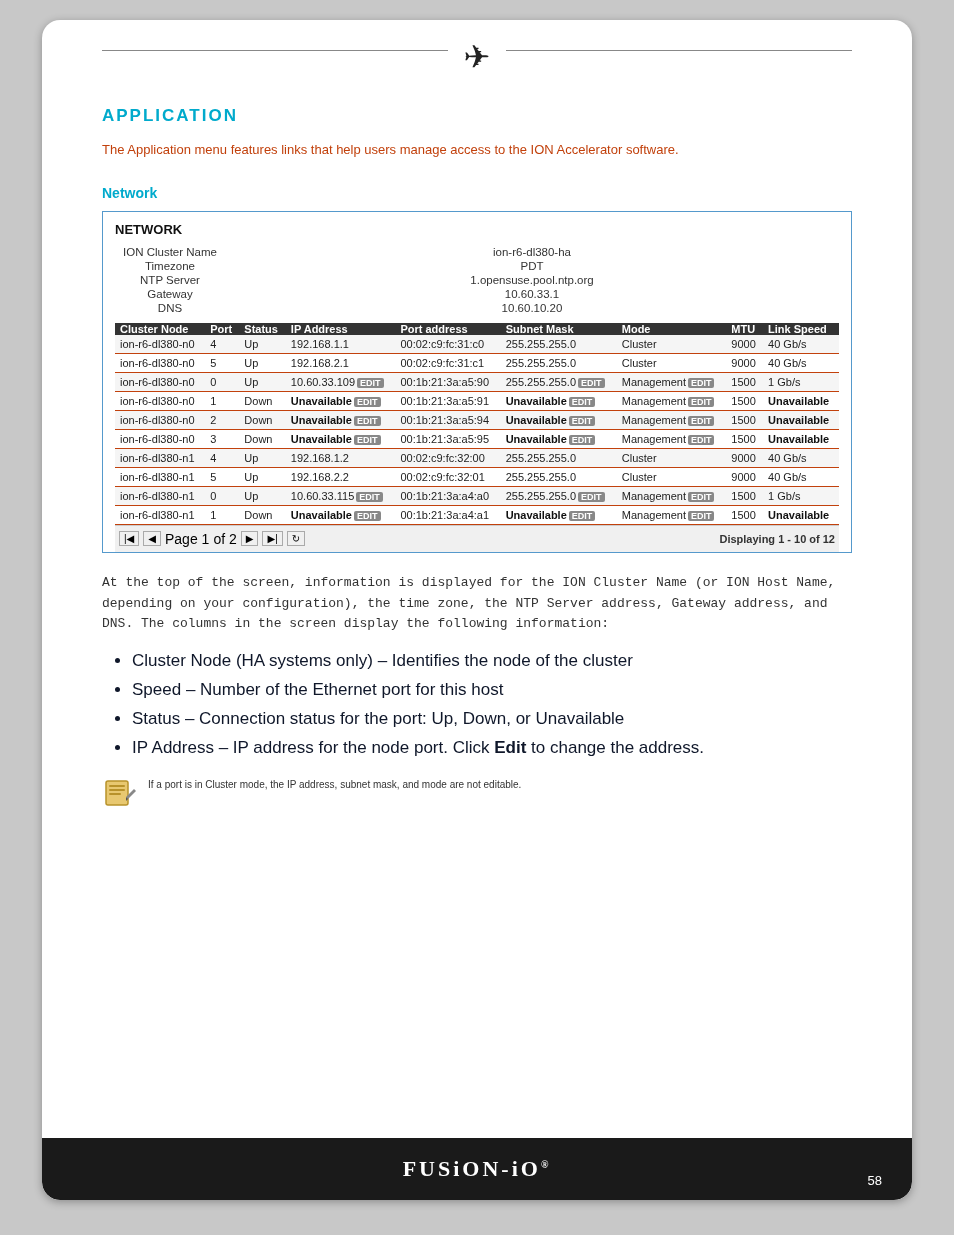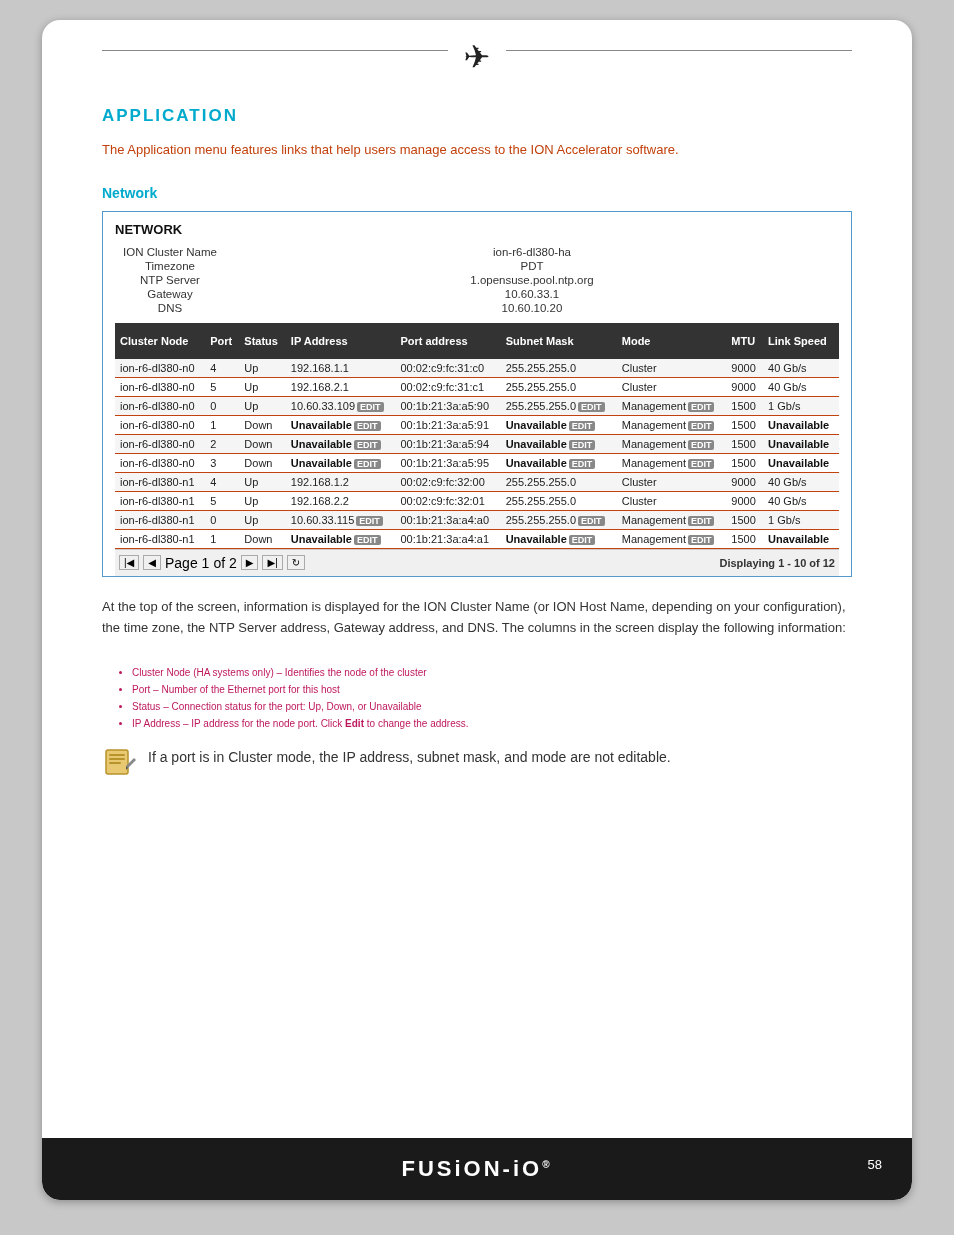--- a/index.html
+++ b/index.html
@@ -108,21 +108,21 @@
     .network-data-table {
       width: 100%;
       border-collapse: collapse;
       font-size: 11px;
     }
     .network-data-table thead tr {
       background: #333;
       color: #fff;
     }
     .network-data-table thead th {
-      padding: 12px 5px;
+      padding: 0 5px;
       text-align: left;
       font-weight: bold;
       white-space: nowrap;
     }
     .network-data-table tbody tr {
       border-bottom: 1px solid #c2410c;
     }
     .network-data-table tbody tr:nth-child(odd) {
       background: #f5f5f5;
     }
@@ -175,71 +175,72 @@
     .pagination-right {
       font-size: 11px;
       color: #333;
       font-weight: bold;
     }
     
     .body-paragraph {
       font-size: 13px;
       color: #333;
       line-height: 1.6;
-      margin-bottom: 26px;
+      margin-bottom: 12px;
+      font-family: Liberation Mono, monospace;
     }
     .bullet-list {
       margin: 0 0 14px 30px;
     }
     .bullet-list li {
-      font-size: 10px;
-      color: #be185d;
+      font-size: 17px;
+      color: #0f172a;
       line-height: 1.7;
       list-style-type: disc;
     }
     .note-box {
       display: flex;
       align-items: flex-start;
       gap: 10px;
       margin-top: 14px;
     }
     .note-icon {
       font-size: 28px;
       line-height: 1;
       flex-shrink: 0;
       margin-top: -2px;
     }
     .note-text {
-      font-size: 14px;
+      font-size: 10px;
       color: #333;
       line-height: 1.6;
     }
     
     .footer-bar {
       background: #1a1a1a;
       color: white;
       text-align: center;
       padding: 18px 0;
       position: absolute;
       bottom: 0;
       left: 0;
       right: 0;
       border-radius: 0 0 18px 18px;
     }
     .footer-logo {
       font-size: 22px;
       font-weight: bold;
       letter-spacing: 3px;
-      font-family: Liberation Sans, sans-serif;
+      font-family: Liberation Serif, serif;
       color: white;
     }
     .page-number {
       position: absolute;
       right: 30px;
-      bottom: 28px;
+      bottom: 12px;
       color: white;
       font-size: 13px;
     }
   </style>
 </head>
 <body>
 
 <div class="page-container">
 
   <div class="top-decoration">
@@ -420,21 +421,21 @@
           <button class="pag-btn">↻</button>
         </div>
         <div class="pagination-right">Displaying 1 - 10 of 12</div>
       </div>
     </div>
 
     <div class="body-paragraph">At the top of the screen, information is displayed for the ION Cluster Name (or ION Host Name, depending on your configuration), the time zone, the NTP Server address, Gateway address, and DNS. The columns in the screen display the following information:</div>
 
     <ul class="bullet-list" id="bullet-list">
         <li>Cluster Node (HA systems only) – Identifies the node of the cluster</li>
-        <li>Port – Number of the Ethernet port for this host</li>
+        <li>Speed – Number of the Ethernet port for this host</li>
         <li>Status – Connection status for the port: Up, Down, or Unavailable</li>
         <li>IP Address – IP address for the node port. Click <strong>Edit</strong> to change the address.</li>
       </ul>
 
     <div class="note-box">
       <div class="note-icon">
         
         <svg width="36" height="36" viewBox="0 0 36 36" fill="none" xmlns="http://www.w3.org/2000/svg">
           <rect x="4" y="6" width="22" height="24" rx="2" fill="#e8c870" stroke="#b8922a" stroke-width="1.5"></rect>
           <rect x="7" y="10" width="16" height="2" rx="1" fill="#b8922a"></rect>

